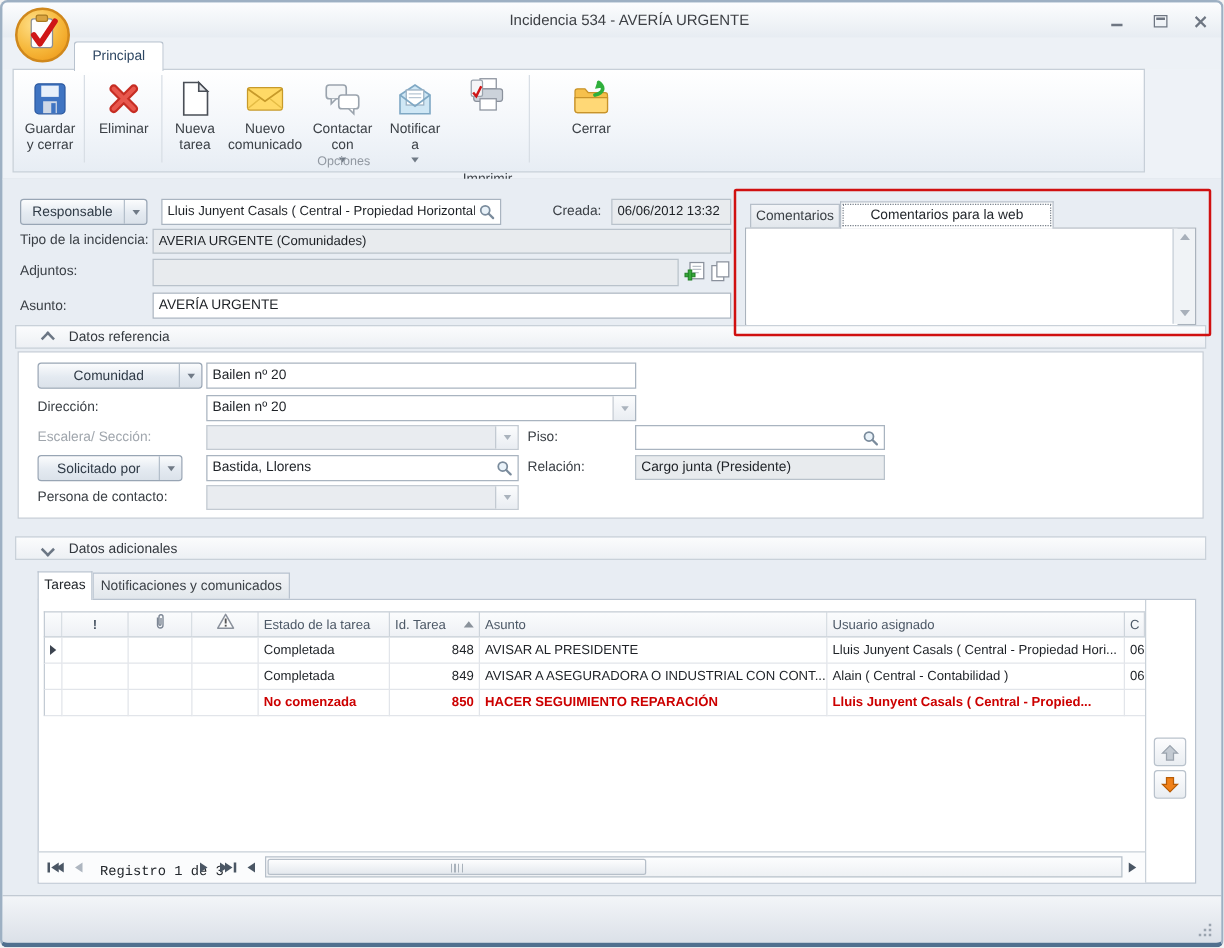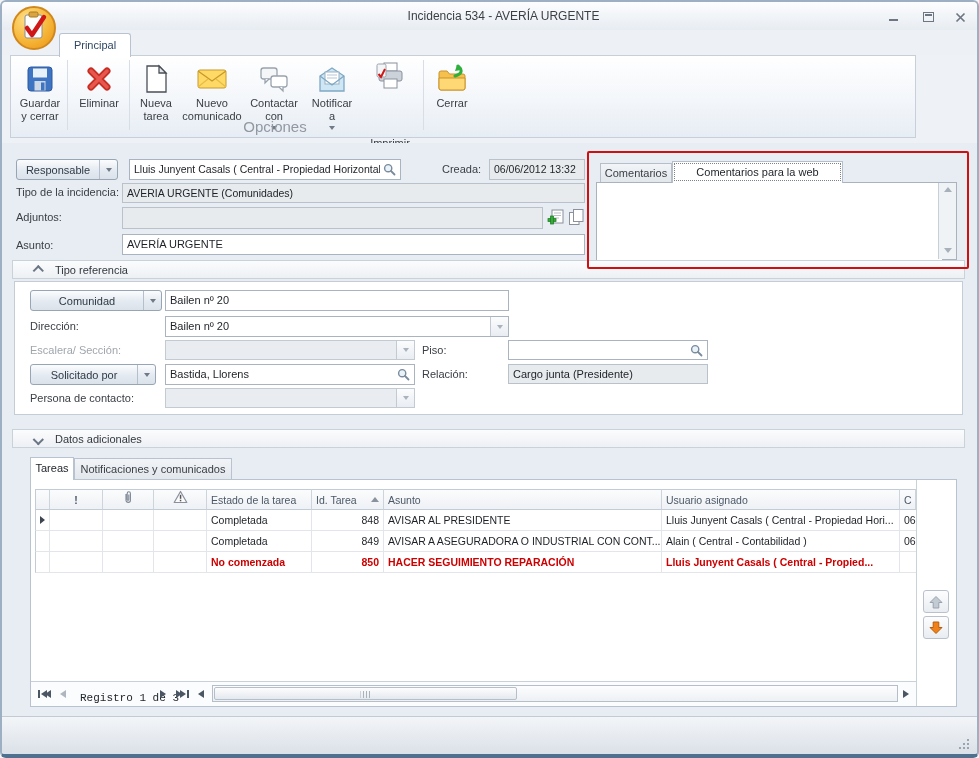--- a/index.html
+++ b/index.html
@@ -25,21 +25,21 @@
              border-radius:3px 3px 0 0;text-align:center;font-size:11px;color:#2e4763;line-height:22px;z-index:5;}
   .ribbonstrip{left:0;top:53px;width:100%;height:88px;background:#eef2f7;border-bottom:1px solid #c6ced7;}
   .ribbonpanel{position:absolute;left:8px;top:0;width:906px;height:83px;border:1px solid #c7cfd8;
                background:linear-gradient(#ffffff,#f3f6fa 55%,#e7edf4);box-sizing:border-box;}
   .rbtn{position:absolute;top:3px;height:76px;display:flex;flex-direction:column;align-items:center;cursor:default;}
   .rbtn .ric{height:36px;display:flex;align-items:center;justify-content:center;margin-top:2px;}
   .rlbl{font-size:11px;color:#3b4046;line-height:13px;text-align:center;white-space:nowrap;}
   .rline2{display:inline-flex;align-items:center;gap:3px;flex-direction:column;}
   .caret{display:inline-block;width:0;height:0;border-left:3px solid transparent;border-right:3px solid transparent;border-top:4px solid #707a86;}
   .rsep{position:absolute;top:4px;width:1px;height:70px;background:#d8dee5;}
-  .rgroup{position:absolute;left:116px;width:296px;bottom:2px;text-align:center;font-size:15px;color:#9198a1;}
+  .rgroup{position:absolute;left:116px;width:296px;bottom:2px;text-align:center;font-size:10px;color:#9198a1;}
 
   
   .formarea{left:0;top:141px;width:100%;height:573px;background:#e8edf3;}
   .lbl{position:absolute;font-size:11px;color:#3b4046;white-space:nowrap;}
   .lbl.dis{color:#a0a6ad;}
   .box{position:absolute;box-sizing:border-box;border:1px solid #a9b4c0;background:#fff;font-size:10.5px;color:#1d2126;
        line-height:19px;padding:0 4px;overflow:hidden;white-space:nowrap;}
   .gbox{background:#e8ebee;border-color:#b9c2cb;}
   .dbox{background:#e9ecf0;border-color:#c3cad2;color:#8b929b;}
   .combo-arrow{position:absolute;right:0;top:0;bottom:0;width:17px;border-left:1px solid #c3cad2;
@@ -262,21 +262,21 @@
             <rect x="10" y="18" width="13" height="9" fill="#fff" stroke="#8a919c"></rect>
             <rect x="3" y="3" width="9" height="13" rx="1.5" fill="#f4f5f7" stroke="#9aa3ad"></rect>
             <path d="M4.5 13 L7 16 L11 8" stroke="#cf1717" stroke-width="2" fill="none"></path>
           </svg>
         </div>
         <span class="rlbl">Imprimir</span>
         <span class="rlbl">incidencia</span>
       </div>
       <div class="rsep" style="left:412px;"></div>
 
-      <div class="rbtn" style="left:416px;width:50px;">
+      <div class="rbtn" style="left:437px;width:50px;">
         <div class="ric">
           <svg width="32" height="30">
             <path d="M3 9 a2 2 0 0 1 2-2 H11 l2.5 3 H27 a2 2 0 0 1 2 2 V24 a2 2 0 0 1 -2 2 H5 a2 2 0 0 1 -2-2 Z" fill="#f6c04c" stroke="#c8932a"></path>
             <path d="M3 14 H29 V24 a2 2 0 0 1 -2 2 H5 a2 2 0 0 1 -2 -2 Z" fill="#ffd876" stroke="#c8932a"></path>
             <path d="M19 12 C26 10 27 6 22 2" fill="none" stroke="#2faf3c" stroke-width="3" stroke-linecap="round"></path>
             <path d="M25 6 L21 1 L19 7 Z" fill="#2faf3c"></path>
           </svg>
         </div>
         <span class="rlbl">Cerrar</span>
         <span class="rlbl"></span>
@@ -335,21 +335,21 @@
     <textarea aria-label="Comentarios para la web" style=""></textarea>
     <div class="cscroll">
       <div class="tri-up" style="margin:4px auto 0;"></div>
       <div class="tri-down" style="margin:56px auto 0;"></div>
     </div>
   </div>
   <div class="abs redbox"></div>
 
   <div class="sechdr" style="top:258px;">
     <span class="chev up"></span>
-    <span class="st">Tipo referencia</span>
+    <span class="st">Datos referencia</span>
   </div>
   <div class="secpanel" style="left:12px;top:279px;width:949px;height:134px;"></div>
 
   <div class="split" style="left:28px;top:288px;width:132px;">
     <span class="sl">Comunidad</span>
     <span class="sa">
         <span class="caret"></span>
       </span>
   </div>
   <div class="box" style="left:163px;top:288px;width:344px;height:21px;font-size:11px;">Bailen nº 20</div>
@@ -373,21 +373,21 @@
   <div class="box" style="left:506px;top:338px;width:200px;height:20px;padding-right:22px;">
     <span></span>
     <span class="mag">
       <svg width="13" height="13">
           <circle cx="5.2" cy="5.2" r="3.6" fill="#e9f2f9" stroke="#7a8b9c" stroke-width="1.4"></circle>
       <line x1="8" y1="8" x2="11.5" y2="11.5" stroke="#7a8b9c" stroke-width="1.8" stroke-linecap="round"></line>
         </svg>
     </span>
   </div>
 
-  <div class="split" style="left:28px;top:362px;width:126px;">
+  <div class="split" style="left:28px;top:362px;width:116px;">
     <span class="sl">Solicitado por</span>
     <span class="sa">
         <span class="caret"></span>
       </span>
   </div>
   <div class="box" style="left:163px;top:362px;width:250px;height:21px;font-size:11px;padding-right:22px;">
     <span>Bastida, Llorens</span>
     <span class="mag">
       <svg width="13" height="13">
           <circle cx="5.2" cy="5.2" r="3.6" fill="#e9f2f9" stroke="#7a8b9c" stroke-width="1.4"></circle>

